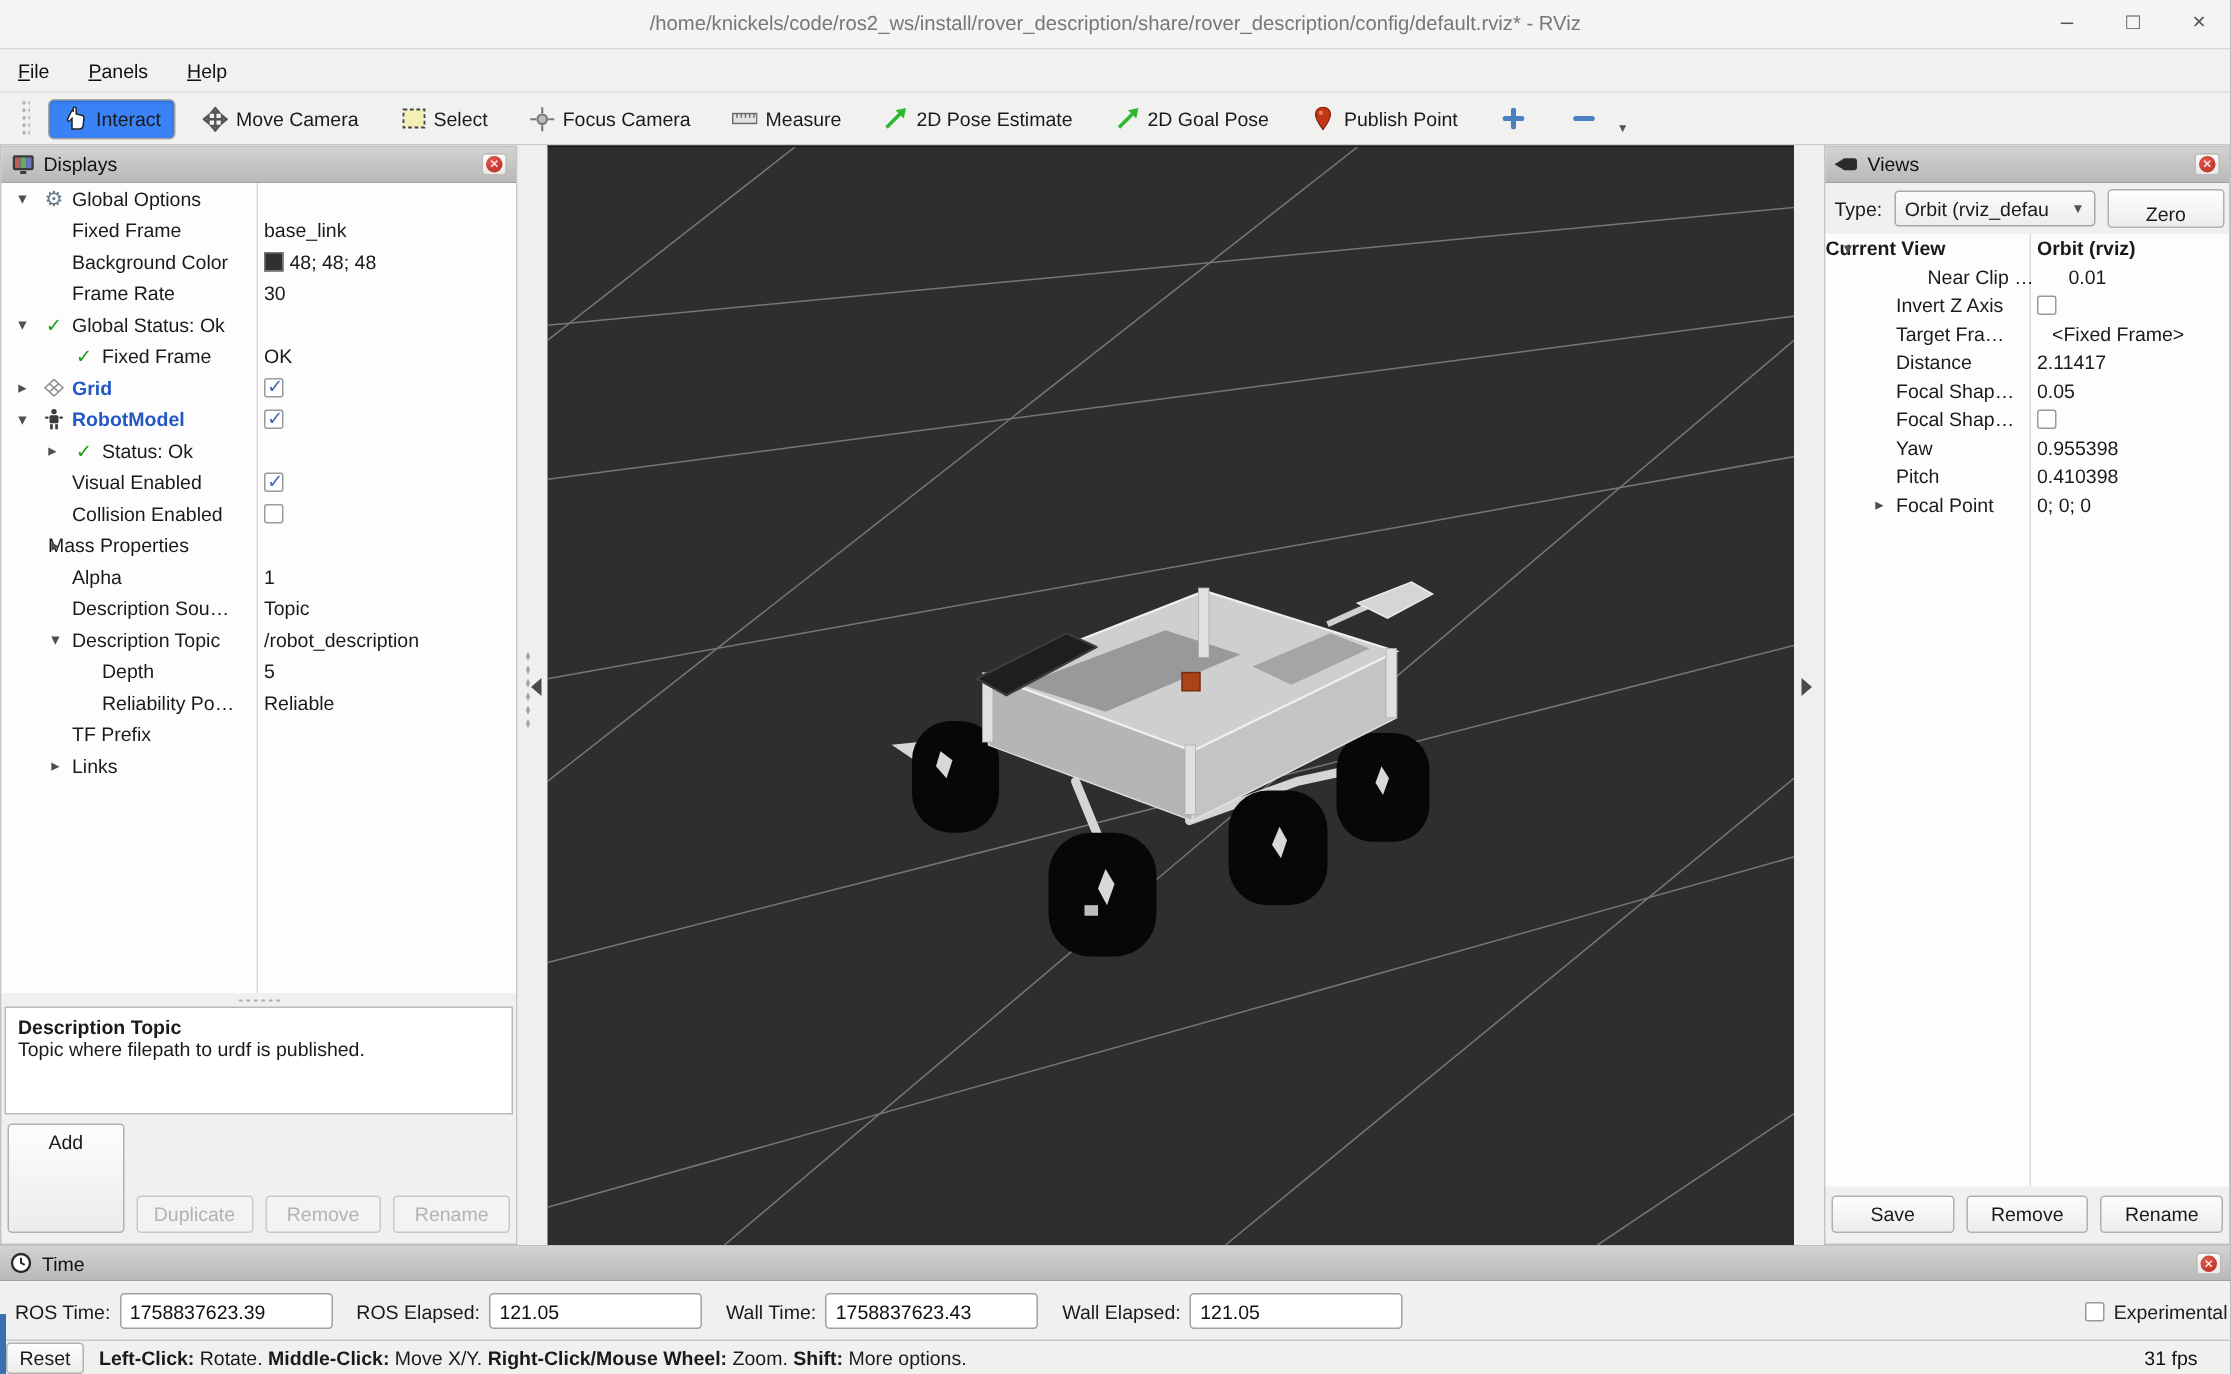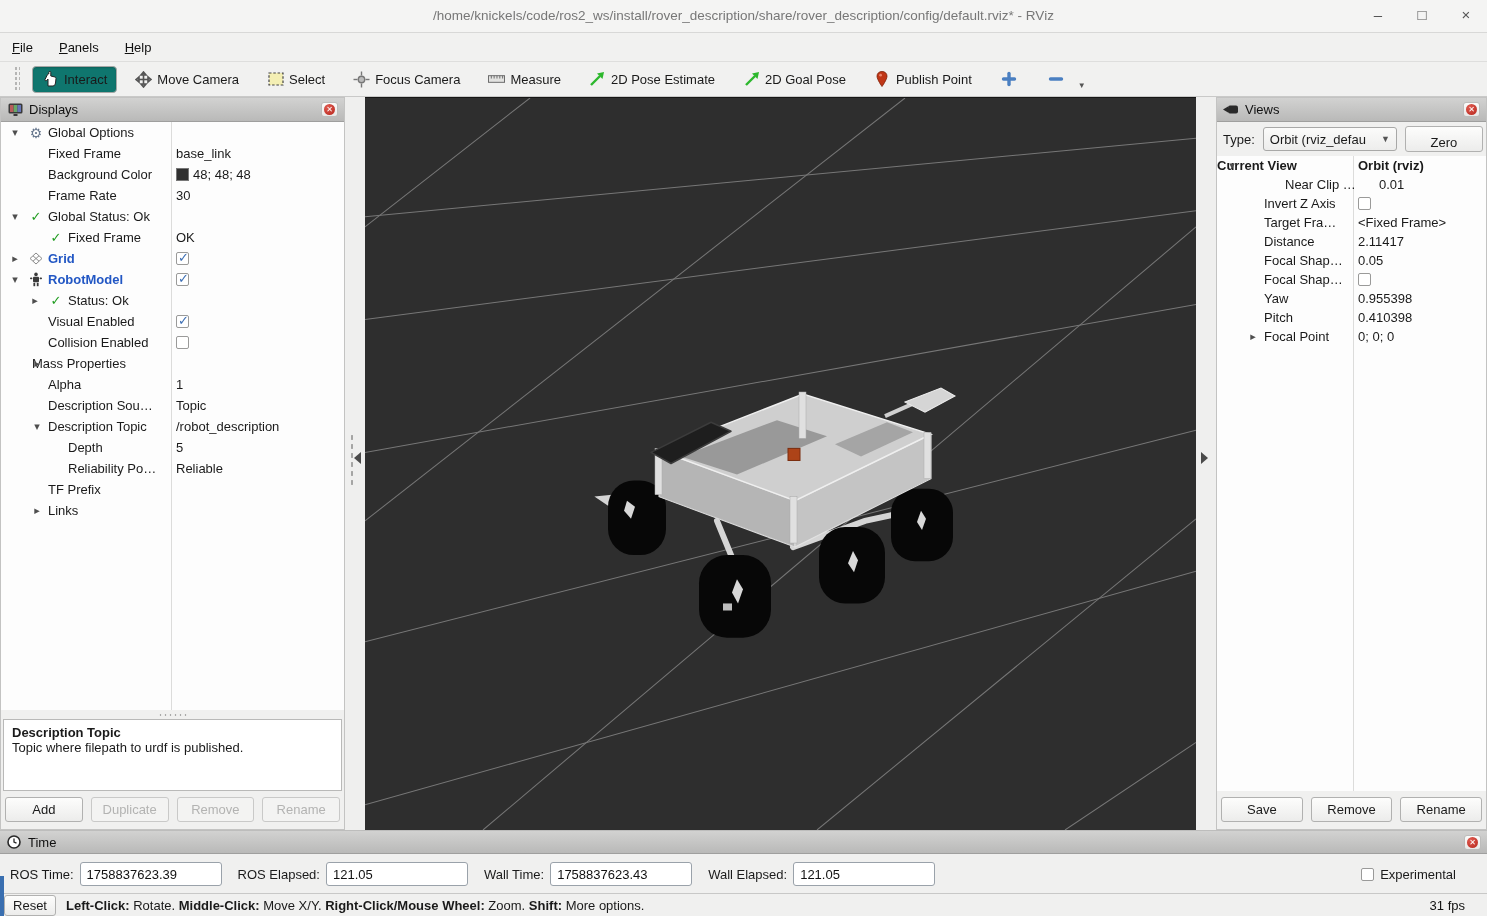--- a/index.html
+++ b/index.html
@@ -15,21 +15,21 @@
   .win-controls{position:absolute;right:10px;top:6px;display:flex;gap:22px;color:#555;font-size:15px;}
   .win-btn{width:22px;text-align:center;cursor:default;}
   
   .menubar{position:absolute;left:0;top:33px;width:100%;height:29px;background:#f1f1f0;border-bottom:1px solid #dededd;display:flex;align-items:center;padding-left:12px;gap:26px;}
   .menu-item{color:#111;}
   .menu-item u{text-decoration:underline;}
   
   .toolbar{position:absolute;left:0;top:62px;width:100%;height:35px;background:#f1f1f0;border-bottom:1px solid #c9c9c8;display:flex;align-items:center;padding-left:14px;gap:8px;}
   .tb-handle{width:6px;height:26px;margin-right:4px;background-image:radial-gradient(#b5b5b4 1px,transparent 1.2px);background-size:4px 5px;}
   .tool{display:flex;align-items:center;gap:5px;padding:4px 9px;border-radius:4px;border:1px solid transparent;color:#1a1a1a;white-space:nowrap;}
-  .tool.active{background:#0f766e;border:1px solid #a7a7a6;box-shadow:inset 0 1px 2px rgba(0,0,0,.18);}
+  .tool.active{background:#3b82f6;border:1px solid #a7a7a6;box-shadow:inset 0 1px 2px rgba(0,0,0,.18);}
   .tool .ticon{display:inline-flex;width:17px;height:17px;align-items:center;justify-content:center;}
   .tool-sm{padding:4px 10px;position:relative;}
   .tb-overflow{font-size:8px;color:#555;position:relative;top:6px;left:-6px;}
   
   .main{position:absolute;left:0;top:97px;width:1487px;height:733px;display:flex;background:#e9e9e8;}
   .panel{display:flex;flex-direction:column;background:#f0f0ef;border:1px solid #c3c3c2;}
   .displays{width:345px;}
   .views{width:271px;}
   .panel-header{height:24px;background:linear-gradient(#d2d2d1,#b9b9b8);border-bottom:1px solid #9f9f9e;display:flex;align-items:center;padding:0 6px;gap:6px;flex:0 0 auto;}
   .panel-title{font-size:13px;color:#111;}
@@ -48,41 +48,41 @@
   .name-bold{font-weight:bold;}
   .cb{width:13px;height:13px;background:#fff;border:1px solid #9a9a99;border-radius:2px;position:relative;}
   .cb.checked::after{content:"\2713";position:absolute;left:1px;top:-3px;color:#3c6eb4;font-weight:bold;font-size:13px;}
   .swatch{width:13px;height:13px;border:1px solid #777;display:inline-block;margin-right:4px;}
   .hsplit{height:9px;background:#f0f0ef;display:flex;align-items:center;justify-content:center;}
   .hsplit-dots{width:30px;height:4px;background-image:radial-gradient(#a9a9a8 1px,transparent 1.2px);background-size:5px 4px;}
   .descbox{height:72px;margin:0 2px;background:#fff;border:1px solid #b9b9b8;padding:5px 8px;overflow:hidden;flex:0 0 auto;}
   .desc-title{font-weight:bold;}
   .btnrow{flex:0 0 auto;display:flex;gap:8px;padding:6px 4px 7px 4px;}
   .btn{background:linear-gradient(#fdfdfc,#ececeb);border:1px solid #b1b1b0;border-radius:3px;padding:4px 0;text-align:center;color:#1a1a1a;flex:1;}
-  .btn.disabled{color:#b3b3b2;border-color:#c9c9c8;background:#f3f3f2;}
+  .btn.disabled{color:#b3b3b2;border-color:#c9c9c8;background:#f3f3f2;margin-top:48px;}
   
   .vsplit{width:20px;background:#efefee;position:relative;}
   .vsplit .dots{position:absolute;left:5px;top:336px;width:4px;height:56px;background-image:radial-gradient(#a5a5a4 1px,transparent 1.2px);background-size:4px 9px;}
   .arrow-left{position:absolute;left:9px;top:355px;width:0;height:0;border-top:6px solid transparent;border-bottom:6px solid transparent;border-right:7px solid #4a4a4a;}
   .arrow-right{position:absolute;left:5px;top:355px;width:0;height:0;border-top:6px solid transparent;border-bottom:6px solid transparent;border-left:7px solid #4a4a4a;}
   
   .viewport{width:831px;height:733px;background:#2e2e2e;position:relative;border-top:1px solid #161616;}
   .viewport svg{display:block;width:100%;height:100%;}
   
   .typerow{flex:0 0 auto;height:34px;display:flex;align-items:center;padding:0 3px 0 6px;gap:8px;background:#f0f0ef;}
   .combo{width:134px;height:24px;background:linear-gradient(#fbfbfa,#ededec);border:1px solid #a8a8a7;border-radius:3px;display:flex;align-items:center;padding:0 6px;position:relative;white-space:nowrap;overflow:hidden;}
   .combo .carrot{margin-left:auto;font-size:9px;color:#555;}
   .zero-btn{width:79px;height:26px;line-height:24px;}
   
   .timepanel{position:absolute;left:0;top:830px;width:1487px;height:63px;background:#f0f0ef;border-top:1px solid #bdbdbc;}
   .timepanel .panel-header{height:23px;}
   .time-content{position:relative;height:40px;display:flex;align-items:center;padding-left:10px;gap:8px;}
   .tfield{display:flex;align-items:center;gap:6px;margin-right:8px;}
   .tinput{width:142px;height:24px;background:#fff;border:1px solid #9aa2aa;border-radius:3px;padding:0 6px;font-size:13px;color:#111;font-family:inherit;}
-  .experimental{position:absolute;right:31px;display:flex;align-items:center;gap:6px;}
+  .experimental{position:absolute;right:2px;display:flex;align-items:center;gap:6px;}
   
   .statusbar{position:absolute;left:0;top:893px;width:1487px;height:23px;background:#f0f0ef;border-top:1px solid #c8c8c7;display:flex;align-items:center;padding-left:4px;gap:10px;}
   .blue-sliver{position:absolute;left:0;top:-18px;width:4px;height:41px;background:#3a6fb0;}
   .reset-btn{flex:0 0 auto;width:52px;padding:2px 0;}
   .help-text{white-space:nowrap;overflow:hidden;}
   .fps{margin-left:auto;padding-right:22px;color:#111;}
 </style>
 </head>
 <body>
 
@@ -530,21 +530,21 @@
             </div>
           </div>
           <div class="tree-row" style="height: 19px;">
             <div class="cell-name" style="width: 136px;">
               <span style="padding-left: 47px;">Invert Z Axis</span>
             </div>
             <div class="cell-value">
               <span class="cb"></span>
             </div>
           </div>
-          <div class="tree-row" style="height: 19px;">
+          <div class="tree-row" style="height: 19px; gap: 10px;">
             <div class="cell-name" style="width: 136px;">
               <span style="padding-left: 47px;">Target Fra…</span>
             </div>
             <div class="cell-value">
               <span>&lt;Fixed Frame&gt;</span>
             </div>
           </div>
           <div class="tree-row" style="height: 19px;">
             <div class="cell-name" style="width: 136px;">
               <span style="padding-left: 47px;">Distance</span>

